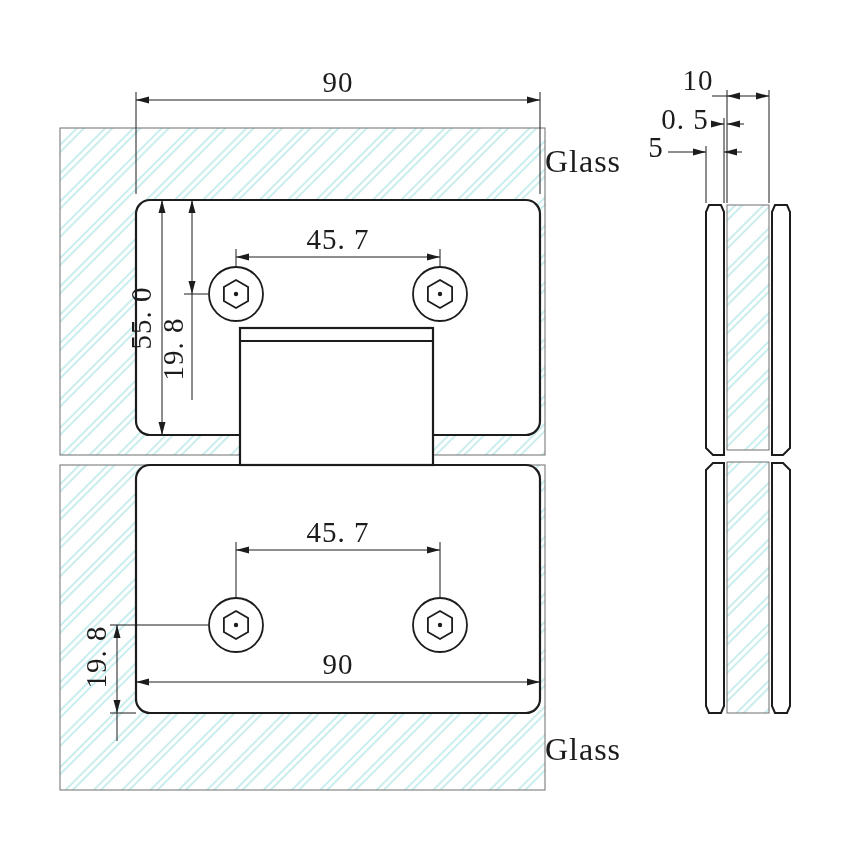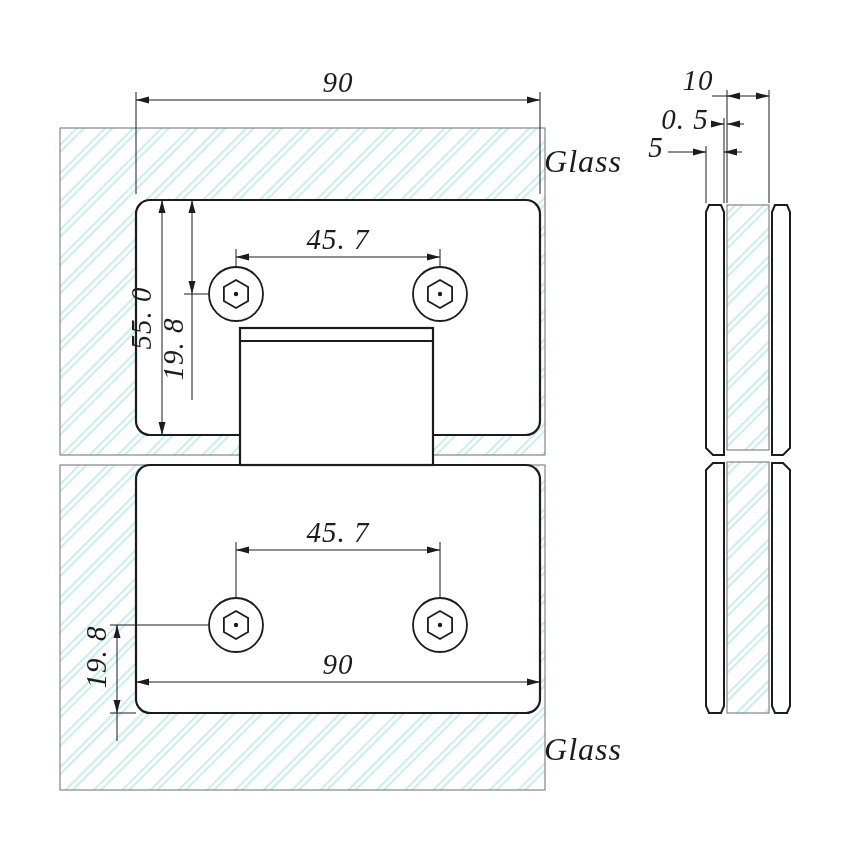--- a/index.html
+++ b/index.html
@@ -7,21 +7,20 @@
     padding: 0;
     background: #ffffff;
     width: 860px;
     height: 860px;
     overflow: hidden;
   }
   .drawing-wrap {
     width: 860px;
     height: 860px;
     background: #ffffff;
-    font-style: italic;
   }
   svg text {
     font-family: "Liberation Serif", "DejaVu Serif", serif;
     font-size: 29px;
     fill: #1c1c1c;
     letter-spacing: 1px;
   }
   svg text.label {
     font-size: 32px;
   }

